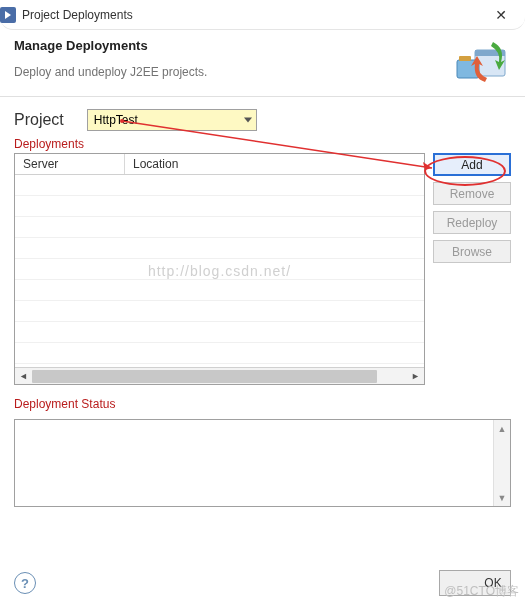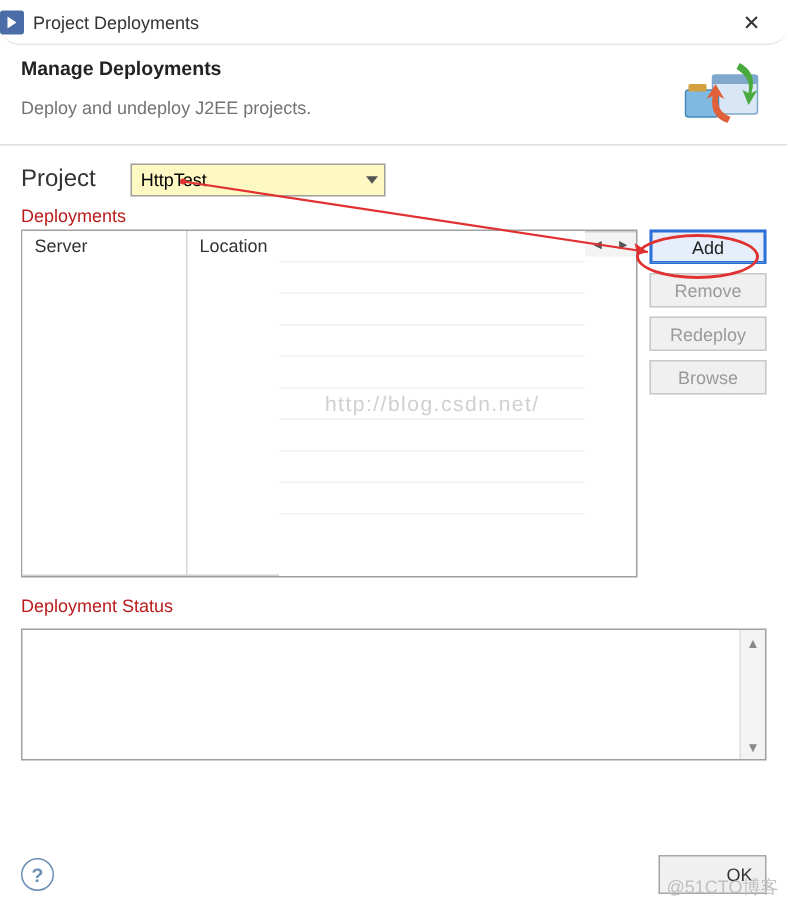--- a/index.html
+++ b/index.html
@@ -18,21 +18,21 @@
 
     .content { padding: 12px 14px 0 14px; }
     .row { display: flex; align-items: center; margin-bottom: 6px; }
     .lbl { font-size: 16px; color: #333; margin-right: 23px; }
     .select { flex: 0 0 170px; height: 22px; border: 1px solid #a0a0a0; background: #fef9c3; font-size: 12px; padding: 0 18px 0 6px; position: relative; display: flex; align-items: center; }
     .select .chev { position: absolute; right: 4px; top: 50%; transform: translateY(-50%); border-left: 4px solid transparent; border-right: 4px solid transparent; border-top: 5px solid #555; }
 
     .section-title { font-size: 12px; color: #b91c1c; margin-top: 4px; margin-bottom: 2px; }
 
     .dep-area { display: flex; gap: 8px; }
-    .table-wrap { flex: 1; border: 1px solid #a0a0a0; height: 232px; display: flex; flex-direction: row; background: #fff; }
+    .table-wrap { flex: 1; border: 1px solid #a0a0a0; height: 232px; display: flex; flex-direction: column; background: #fff; }
     .thead { display: flex; border-bottom: 1px solid #d0d0d0; background: #fff; font-size: 12px; color: #333; }
     .th { padding: 3px 8px; border-right: 1px solid #d8d8d8; white-space: nowrap; }
     .th.c1 { width: 110px; }
     .th.c2 { width: 100px; }
     .th.c3 { flex: 1; border-right: none; }
     .tbody { flex: 1; overflow: hidden; position: relative; }
     .tbody .gridline { border-bottom: 1px solid #f0f0f0; height: 21px; }
     .watermark { position: absolute; top: 50%; left: 50%; transform: translate(-50%, -50%); color: #d0d0d0; font-size: 14px; letter-spacing: 1px; pointer-events: none; }
     .hscroll { height: 17px; border-top: 1px solid #d0d0d0; display: flex; align-items: center; background: #f3f3f3; }
     .hscroll .arrow { width: 17px; height: 17px; display: flex; align-items: center; justify-content: center; color: #555; font-size: 9px; }

